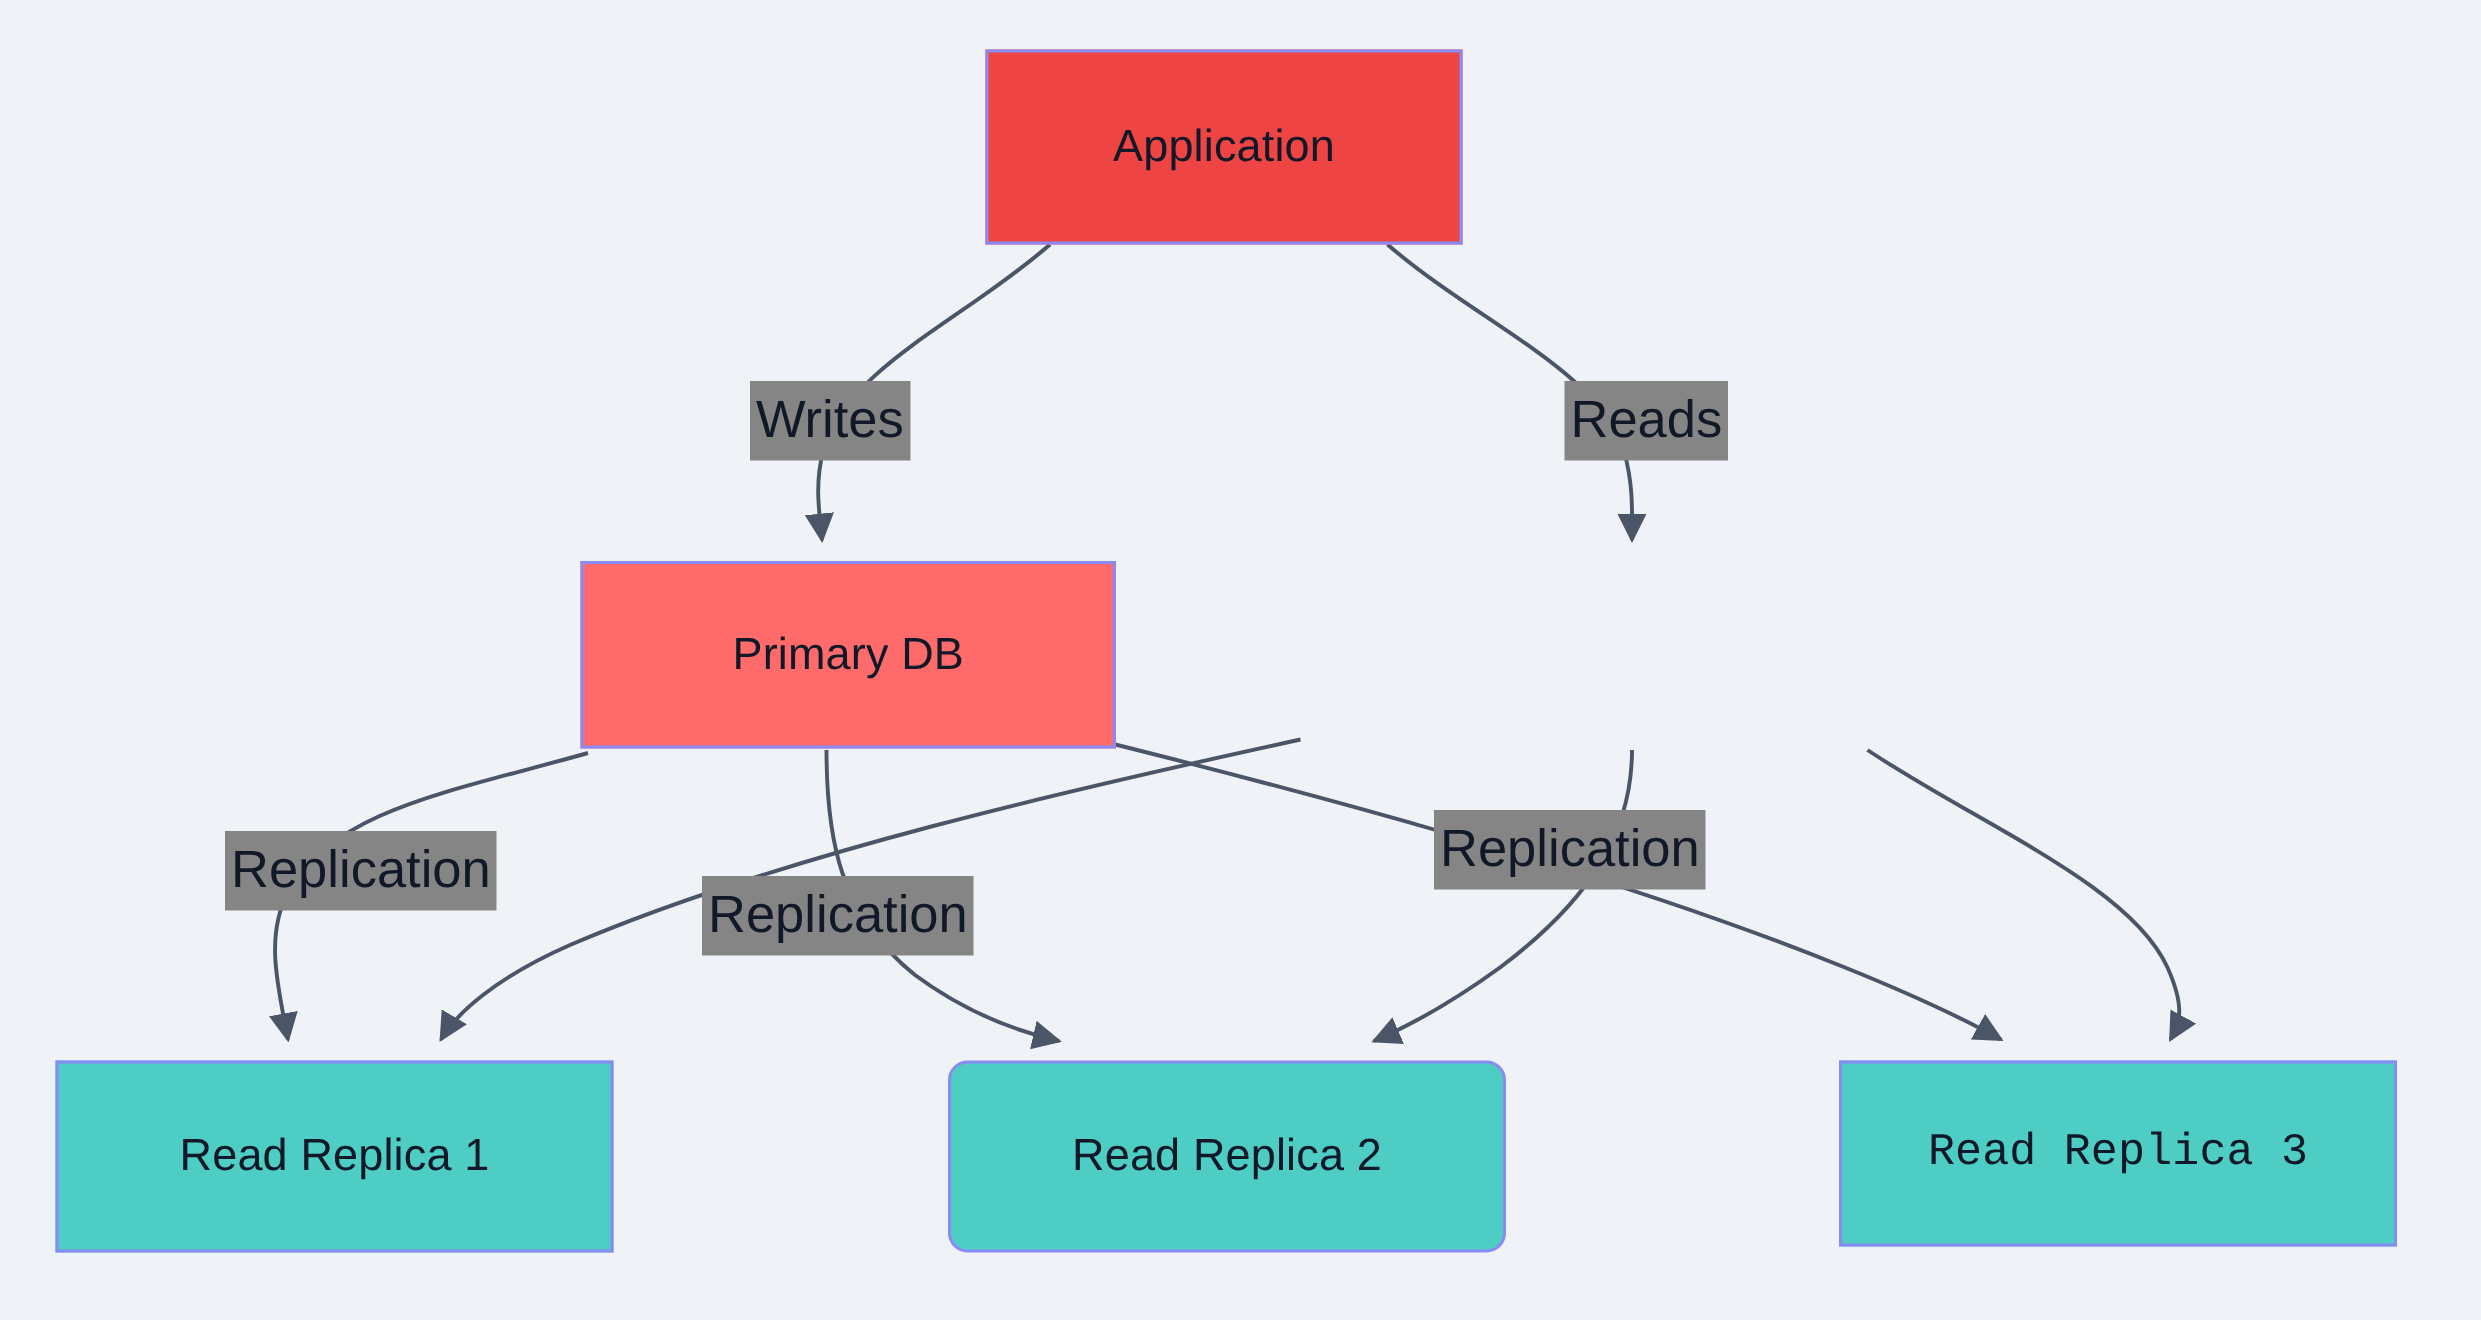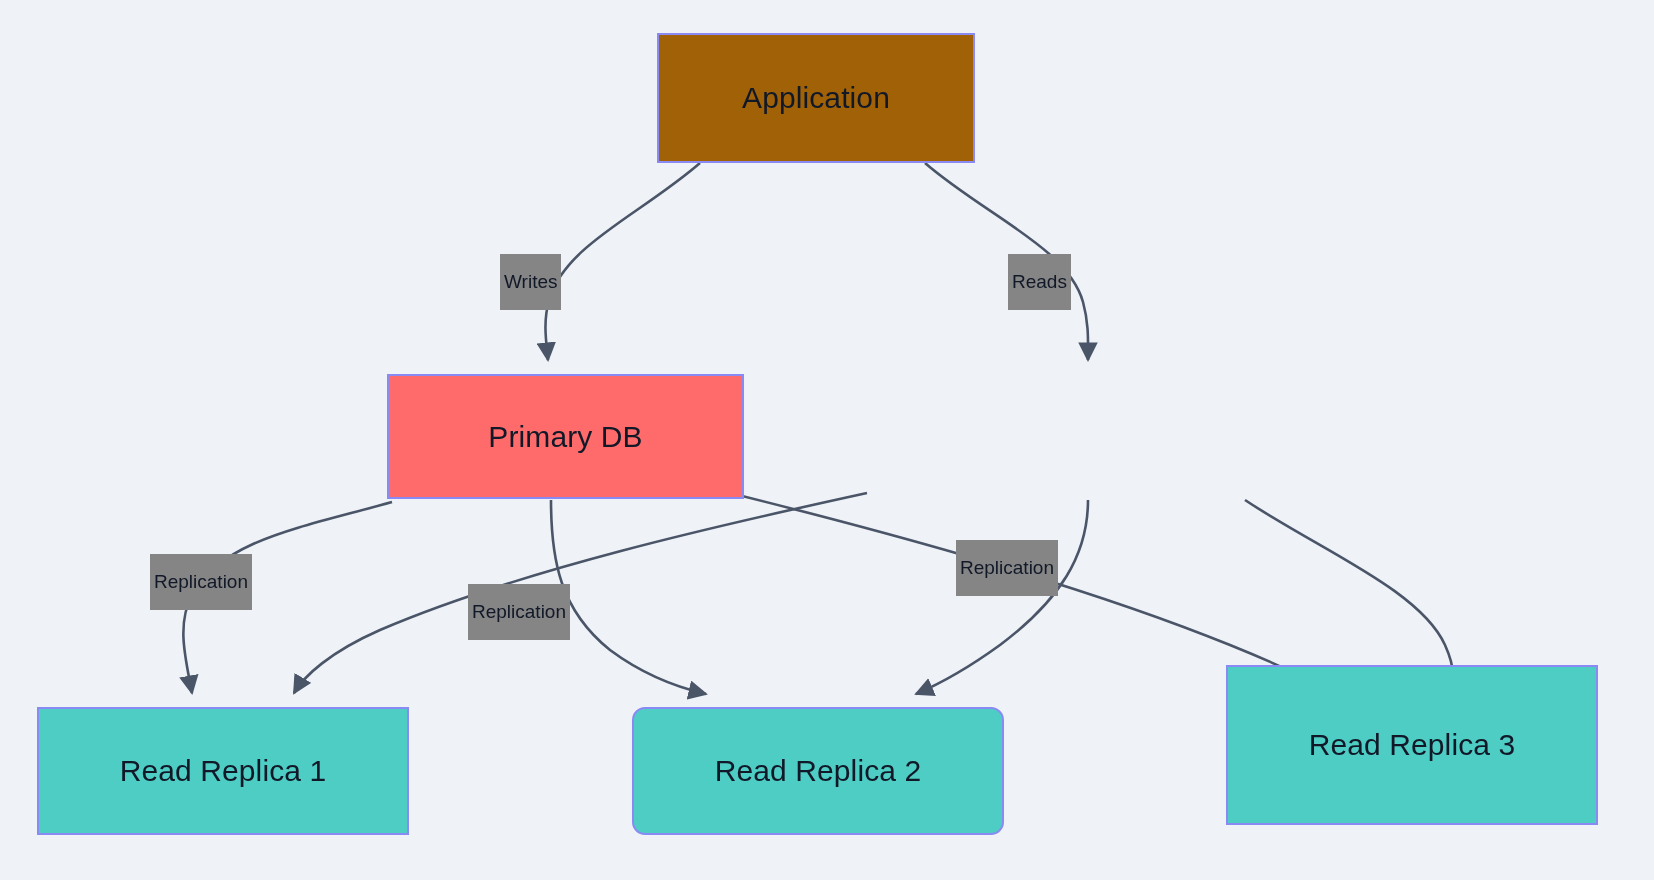--- a/index.html
+++ b/index.html
@@ -31,31 +31,31 @@
     border: 2px solid #8a8af5;
     display: flex;
     align-items: center;
     justify-content: center;
     color: #111827;
     font-size: 30px;
     font-family: "Liberation Sans", sans-serif;
     line-height: 1.2;
     letter-spacing: 0.1px;
   }
-  .node-white { background: #a16207; }
+  .node-white { background: #ef4444; }
   .node-primary { background: #ff6b6b; }
   .node-replica { background: #4ecdc4; }
 
   .edge-label {
     position: absolute;
     background: #858585;
     color: #111827;
-    font-size: 19px;
+    font-size: 35px;
     font-family: "Liberation Sans", sans-serif;
-    padding: 16px 4px;
+    padding: 4px 4px;
     white-space: nowrap;
     line-height: 1.28;
     box-sizing: border-box;
   }
 </style>
 </head>
 <body>
 
 <div id="canvas">
 
@@ -96,27 +96,27 @@
 
 
   <div class="node node-replica" style="left:37px; top:707px; width:372px; height:128px;">
     <span>Read Replica 1</span>
   </div>
 
   <div class="node node-replica" style="left:632px; top:707px; width:372px; height:128px;border-radius:13px;">
     <span>Read Replica 2</span>
   </div>
 
-  <div class="node node-replica" style="left:1226px; top:665px; width:372px; height:160px;">
+  <div class="node node-replica" style="left:1226px; top:707px; width:372px; height:124px;font-family:Liberation Mono, monospace;">
     <span>Read Replica 3</span>
   </div>
 
   <div class="edge-label" style="left:500px; top:254px;">Writes</div>
 
-  <div class="edge-label" style="left:1008px; top:254px;">Reads</div>
+  <div class="edge-label" style="left:1043px; top:254px;">Reads</div>
 
   <div class="edge-label" style="left:150px; top:554px;">Replication</div>
 
   <div class="edge-label" style="left:468px; top:584px;">Replication</div>
 
   <div class="edge-label" style="left:956px; top:540px;">Replication</div>
 
 </div>
 
 </body></html>

